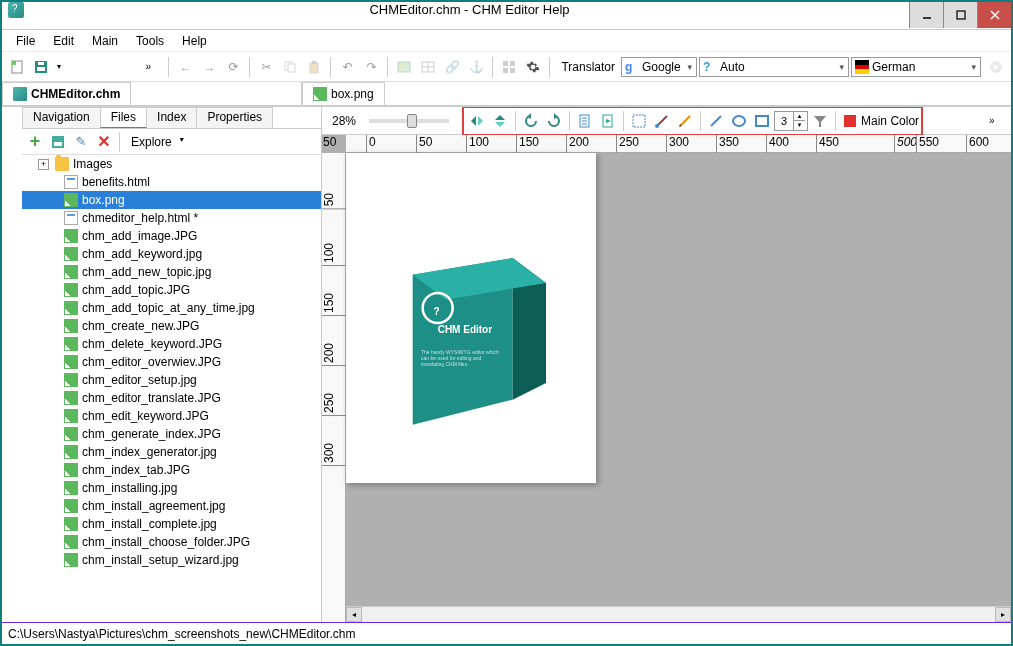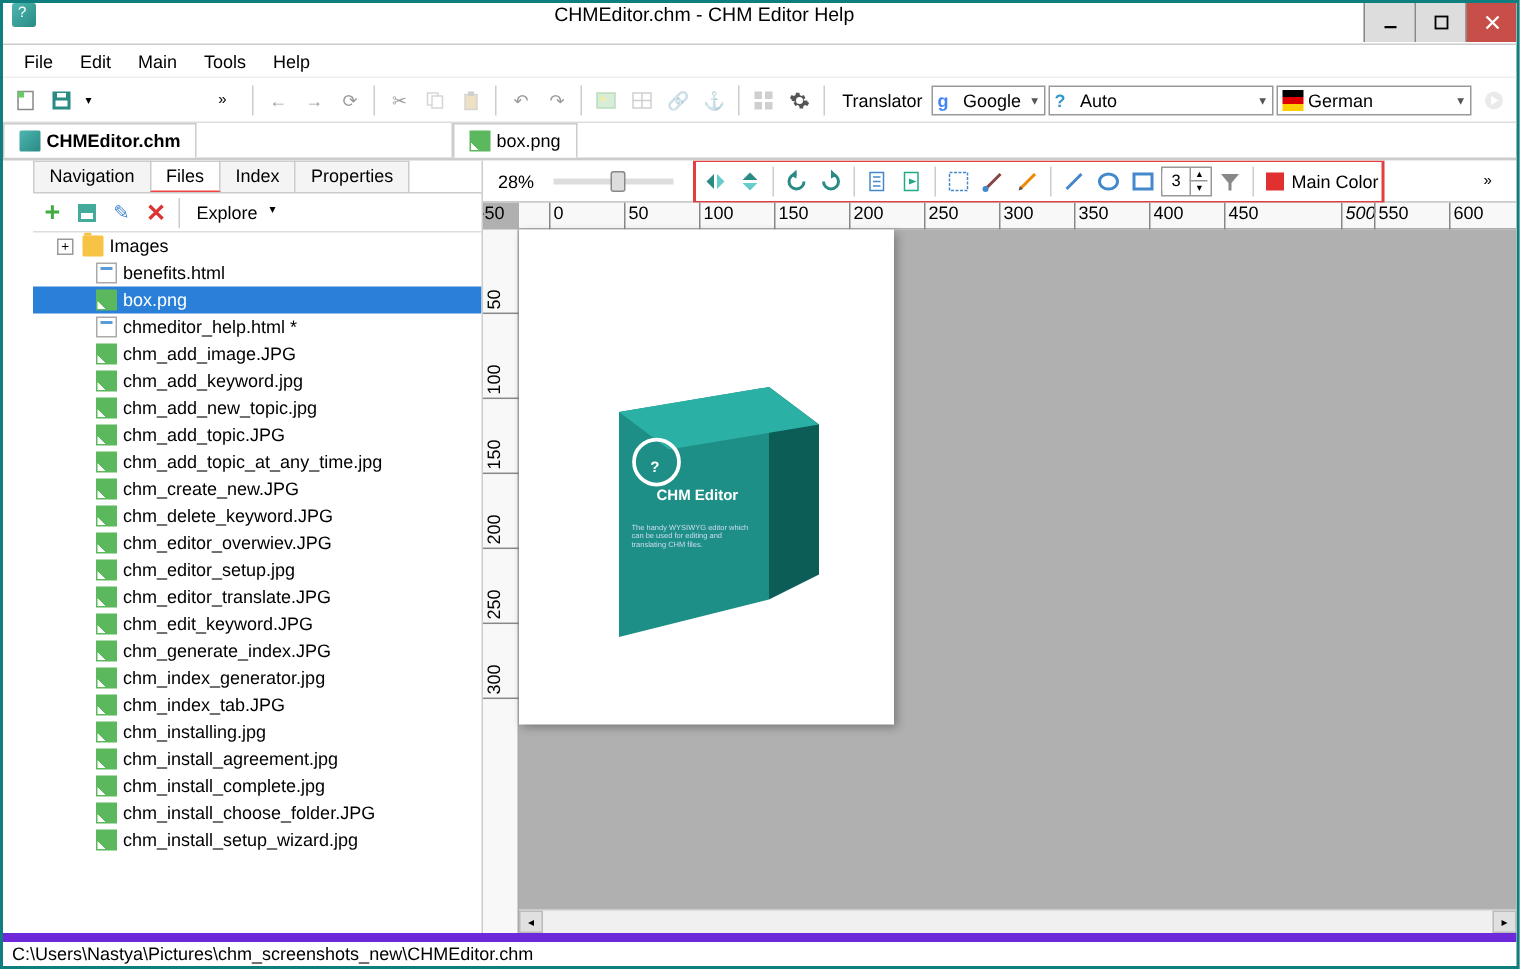--- a/index.html
+++ b/index.html
@@ -71,21 +71,21 @@
 .ruler-h{position:absolute;top:0;left:24px;right:0;height:18px;background:#f8f8f8;border-bottom:1px solid #aaa;font-size:9px;}
 .ruler-v{position:absolute;top:18px;left:0;width:24px;bottom:0;background:#f8f8f8;border-right:1px solid #aaa;font-size:9px;}
 .ruler-tick{position:absolute;border-left:1px solid #888;height:18px;padding-left:2px;}
 .ruler-tick-v{position:absolute;border-top:1px solid #888;width:24px;writing-mode:vertical-rl;transform:rotate(180deg);padding-top:2px;}
 .canvas{position:absolute;top:18px;left:24px;width:250px;height:330px;background:#fff;box-shadow:2px 2px 6px rgba(0,0,0,0.3);}
 .box-3d{position:absolute;top:80px;left:40px;width:170px;height:200px;}
 .scrollbar-h{position:absolute;bottom:0;left:24px;right:0;height:16px;background:#f0f0f0;border-top:1px solid #ccc;display:flex;}
 .sb-btn{width:16px;background:#e0e0e0;border:1px solid #bbb;display:flex;align-items:center;justify-content:center;cursor:pointer;font-size:8px;}
 .sb-track{flex:1;}
 
-.statusbar{height:22px;border-top:6px solid #6d28d9;display:flex;align-items:center;padding:0 6px;font-size:11px;}
+.statusbar{height:22px;border-top:1px solid #6d28d9;display:flex;align-items:center;padding:0 6px;font-size:11px;}
 
 ::-webkit-scrollbar{width:16px;}
 ::-webkit-scrollbar-track{background:#f0f0f0;}
 ::-webkit-scrollbar-thumb{background:#c8c8c8;border:1px solid #aaa;}
 </style>
 </head>
 <body>
 
 <div class="titlebar">
   <div class="app-icon"></div>

